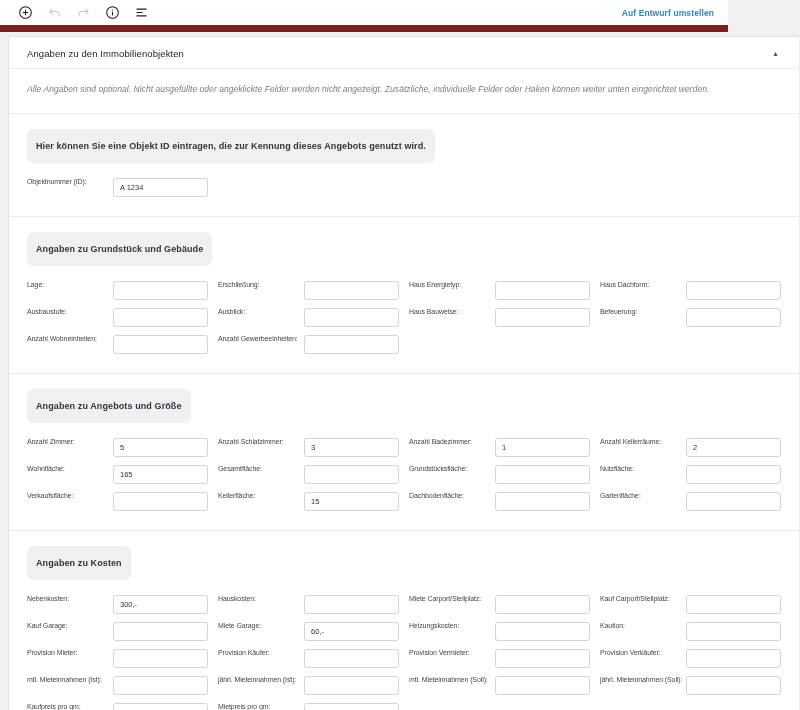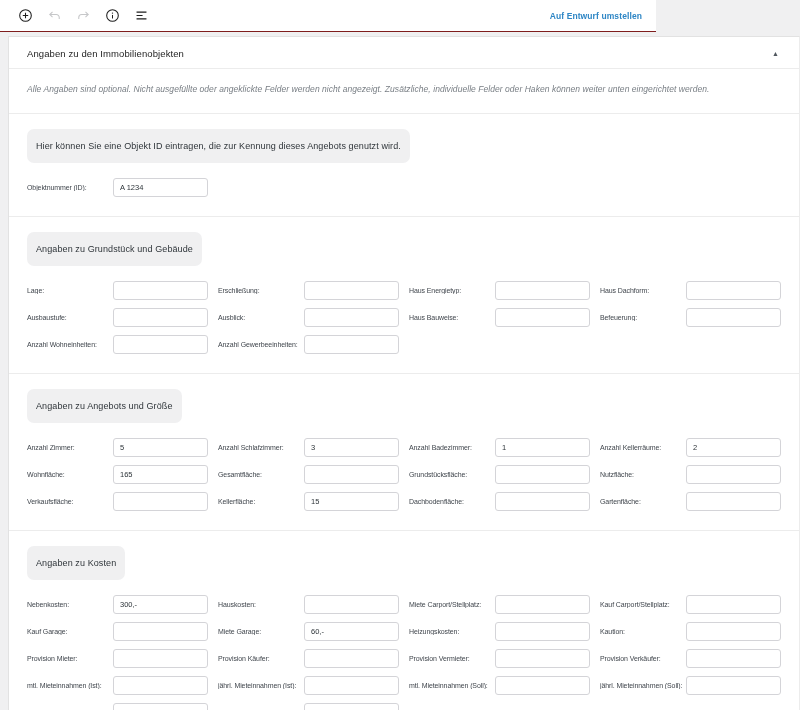--- a/index.html
+++ b/index.html
@@ -1,20 +1,20 @@
 <!DOCTYPE html>
 <html><head>
 <meta charset="utf-8">
 <style>
   * { margin:0; padding:0; box-sizing:border-box; }
   html,body { width:800px; height:710px; overflow:hidden;
     background:#f0f0f1; font-family:"Liberation Sans","DejaVu Sans",sans-serif; }
 
   
-  .toolbar { width:656px; height:32px; background:#fff; border-bottom:1px solid #7f1d1d;
+  .toolbar { width:728px; height:32px; background:#fff; border-bottom:7px solid #7f1d1d;
     display:flex; align-items:center; justify-content:space-between; padding:0 14px; }
   .toolbar-left { display:flex; align-items:center; gap:7px; }
   .tb-btn { width:22px; height:22px; border:none; background:transparent; display:flex;
     align-items:center; justify-content:center; cursor:pointer; color:#1e1e1e; border-radius:2px; }
   .tb-btn.disabled { color:#c6c7c9; cursor:default; }
   .tb-btn svg { width:17px; height:17px; display:block; }
   .draft-link { font-size:8.5px; font-weight:bold; color:#2e86c5; text-decoration:none; letter-spacing:.1px; }
 
   
   .panel { margin:4px 0 0 8px; width:792px; min-height:674px; background:#fff;
@@ -23,25 +23,25 @@
     padding:11px 18px 9px 18px; border-bottom:1px solid #ececec; }
   .panel-title { font-size:9.5px; font-weight:normal; color:#1e1e1e; letter-spacing:.1px; }
   .collapse-caret { font-size:7px; color:#50575e; cursor:pointer; line-height:1; padding:2px; }
   .panel-note { padding:9px 18px 17px 18px; border-bottom:1px solid #ececec; }
   .panel-note span { font-size:8.5px; font-style:italic; color:#787e84; letter-spacing:.05px; }
 
   
   .section { padding:15px 18px 11px 18px; border-bottom:1px solid #ececec; }
   .section:last-child { border-bottom:none; }
   .section-heading { display:inline-block; background:#f0f0f1; color:#2f353a;
-    font-size:9px; font-weight:normal; padding:12px 9px; border-radius:7px;
+    font-size:9px; font-weight:bold; padding:12px 9px; border-radius:7px;
     margin-bottom:15px; letter-spacing:.1px; }
   .field-row { display:grid; grid-template-columns:repeat(4,1fr); column-gap:10px;
     margin-bottom:8px; }
-  .field-cell { display:flex; align-items:center; min-width:0; }
+  .field-cell { display:flex; min-width:0; }
   .field-label { flex:0 0 86px; font-size:7px; letter-spacing:-.1px; color:#40464d;
     white-space:nowrap; overflow:hidden; padding-right:3px; }
   .field-input { flex:1 1 auto; min-width:0; height:19px; border:1px solid #d4d4d8;
     border-radius:3px; background:#fff; padding:0 6px; font-size:7.5px; color:#2c3338;
     font-family:"Liberation Sans","DejaVu Sans",sans-serif; outline:none; }
 </style>
 </head>
 <body>
 
 <header class="toolbar">

